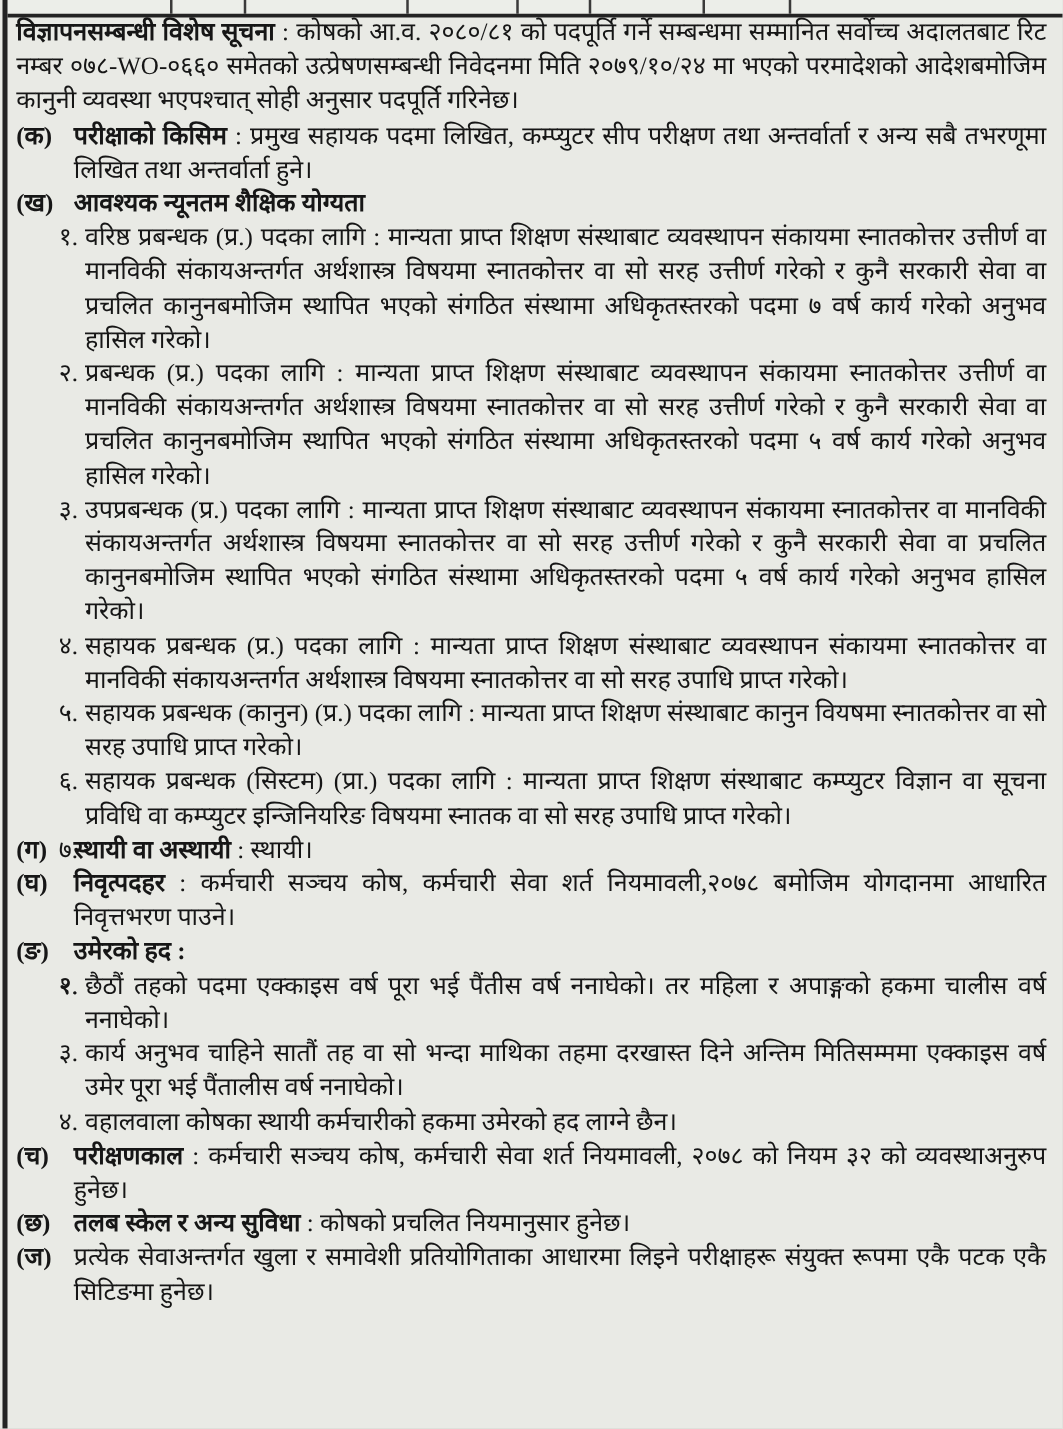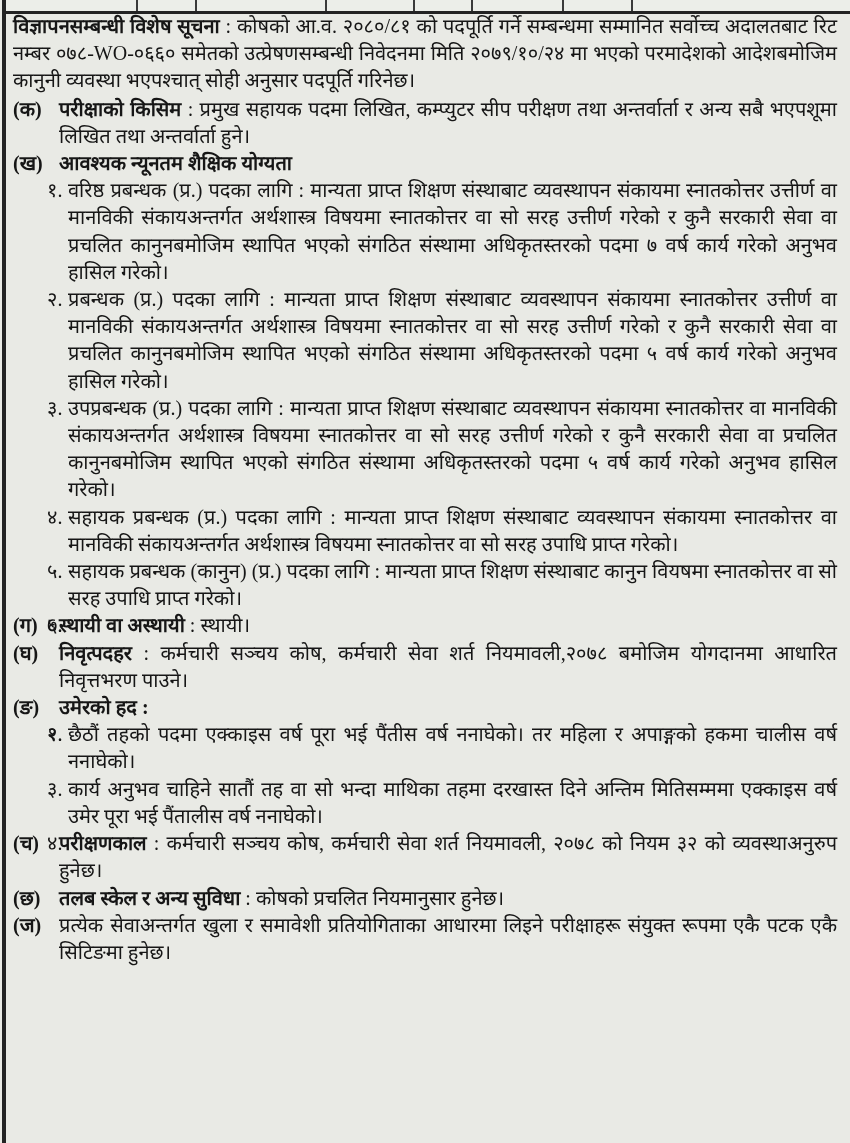--- a/index.html
+++ b/index.html
@@ -37,51 +37,51 @@
     <div class="vdiv" style="left:465px"></div>
     <div class="vdiv" style="left:556px"></div>
     <div class="vdiv" style="left:625px"></div>
   </div>
 
   <div class="content">
 
     <div class="intro"><span class="ilead">विज्ञापनसम्बन्धी विशेष सूचना</span><span> : </span><span>कोषको आ.व. २०८०/८१ को पदपूर्ति गर्ने सम्बन्धमा सम्मानित सर्वोच्च अदालतबाट रिट नम्बर ०७८-WO-०६६० समेतको उत्प्रेषणसम्बन्धी निवेदनमा मिति २०७९/१०/२४ मा भएको परमादेशको आदेशबमोजिम कानुनी व्यवस्था भएपश्चात् सोही अनुसार पदपूर्ति गरिनेछ।</span></div>
 
     <div class="sec">
-      <div class="sec-head"><span class="slabel">(क)</span><span class="stitle">परीक्षाको किसिम</span><span> : </span><span>प्रमुख सहायक पदमा लिखित, कम्प्युटर सीप परीक्षण तथा अन्तर्वार्ता र अन्य सबै भएपशूमा लिखित तथा अन्तर्वार्ता हुने।</span></div>
+      <div class="sec-head"><span class="slabel">(क)</span><span class="stitle">परीक्षाको किसिम</span><span> : </span><span>प्रमुख सहायक पदमा लिखित, कम्प्युटर सीप परीक्षण तथा अन्तर्वार्ता र अन्य सबै तभरणूमा लिखित तथा अन्तर्वार्ता हुने।</span></div>
     </div>
 
     <div class="sec">
       <div class="sec-head"><span class="slabel">(ख)</span><span class="stitle">आवश्यक न्यूनतम शैक्षिक योग्यता</span></div>
       <div class="items">
         <div class="item"><span class="inum">१.</span><span>वरिष्ठ प्रबन्धक (प्र.) पदका लागि : मान्यता प्राप्त शिक्षण संस्थाबाट व्यवस्थापन संकायमा स्नातकोत्तर उत्तीर्ण वा मानविकी संकायअन्तर्गत अर्थशास्त्र विषयमा स्नातकोत्तर वा सो सरह उत्तीर्ण गरेको र कुनै सरकारी सेवा वा प्रचलित कानुनबमोजिम स्थापित भएको संगठित संस्थामा अधिकृतस्तरको पदमा ७ वर्ष कार्य गरेको अनुभव हासिल गरेको।</span></div>
         <div class="item"><span class="inum">२.</span><span>प्रबन्धक (प्र.) पदका लागि : मान्यता प्राप्त शिक्षण संस्थाबाट व्यवस्थापन संकायमा स्नातकोत्तर उत्तीर्ण वा मानविकी संकायअन्तर्गत अर्थशास्त्र विषयमा स्नातकोत्तर वा सो सरह उत्तीर्ण गरेको र कुनै सरकारी सेवा वा प्रचलित कानुनबमोजिम स्थापित भएको संगठित संस्थामा अधिकृतस्तरको पदमा ५ वर्ष कार्य गरेको अनुभव हासिल गरेको।</span></div>
         <div class="item"><span class="inum">३.</span><span>उपप्रबन्धक (प्र.) पदका लागि : मान्यता प्राप्त शिक्षण संस्थाबाट व्यवस्थापन संकायमा स्नातकोत्तर वा मानविकी संकायअन्तर्गत अर्थशास्त्र विषयमा स्नातकोत्तर वा सो सरह उत्तीर्ण गरेको र कुनै सरकारी सेवा वा प्रचलित कानुनबमोजिम स्थापित भएको संगठित संस्थामा अधिकृतस्तरको पदमा ५ वर्ष कार्य गरेको अनुभव हासिल गरेको।</span></div>
         <div class="item"><span class="inum">४.</span><span>सहायक प्रबन्धक (प्र.) पदका लागि : मान्यता प्राप्त शिक्षण संस्थाबाट व्यवस्थापन संकायमा स्नातकोत्तर वा मानविकी संकायअन्तर्गत अर्थशास्त्र विषयमा स्नातकोत्तर वा सो सरह उपाधि प्राप्त गरेको।</span></div>
         <div class="item"><span class="inum">५.</span><span>सहायक प्रबन्धक (कानुन) (प्र.) पदका लागि : मान्यता प्राप्त शिक्षण संस्थाबाट कानुन वियषमा स्नातकोत्तर वा सो सरह उपाधि प्राप्त गरेको।</span></div>
-        <div class="item"><span class="inum">६.</span></div>
+        <div class="item"><span class="inum">६.</span><span>सहायक प्रबन्धक (सिस्टम) (प्रा.) पदका लागि : मान्यता प्राप्त शिक्षण संस्थाबाट कम्प्युटर विज्ञान वा सूचना प्रविधि वा कम्प्युटर इन्जिनियरिङ विषयमा स्नातक वा सो सरह उपाधि प्राप्त गरेको।</span></div>
         <div class="item"><span class="inum">७.</span></div>
       </div>
     </div>
 
     <div class="sec">
       <div class="sec-head"><span class="slabel">(ग)</span><span class="stitle">स्थायी वा अस्थायी</span><span> : </span><span>स्थायी।</span></div>
     </div>
 
     <div class="sec">
       <div class="sec-head"><span class="slabel">(घ)</span><span class="stitle">निवृत्पदहर</span><span> : </span><span>कर्मचारी सञ्चय कोष, कर्मचारी सेवा शर्त नियमावली,२०७८ बमोजिम योगदानमा आधारित निवृत्तभरण पाउने।</span></div>
     </div>
 
     <div class="sec">
       <div class="sec-head"><span class="slabel">(ङ)</span><span class="stitle">उमेरको हद :</span></div>
       <div class="items">
         <div class="item"><span class="inum">१.</span></div>
         <div class="item"><span class="inum">२.</span><span>छैठौं तहको पदमा एक्काइस वर्ष पूरा भई पैंतीस वर्ष ननाघेको। तर महिला र अपाङ्गको हकमा चालीस वर्ष ननाघेको।</span></div>
         <div class="item"><span class="inum">३.</span><span>कार्य अनुभव चाहिने सातौं तह वा सो भन्दा माथिका तहमा दरखास्त दिने अन्तिम मितिसम्ममा एक्काइस वर्ष उमेर पूरा भई पैंतालीस वर्ष ननाघेको।</span></div>
-        <div class="item"><span class="inum">४.</span></div>
+        <div class="item"><span class="inum">४.</span><span>वहालवाला कोषका स्थायी कर्मचारीको हकमा उमेरको हद लाग्ने छैन।</span></div>
       </div>
     </div>
 
     <div class="sec">
       <div class="sec-head"><span class="slabel">(च)</span><span class="stitle">परीक्षणकाल</span><span> : </span><span>कर्मचारी सञ्चय कोष, कर्मचारी सेवा शर्त नियमावली, २०७८ को नियम ३२ को व्यवस्थाअनुरुप हुनेछ।</span></div>
     </div>
 
     <div class="sec">
       <div class="sec-head"><span class="slabel">(छ)</span><span class="stitle">तलब स्केल र अन्य सुविधा</span><span> : </span><span>कोषको प्रचलित नियमानुसार हुनेछ।</span></div>
     </div>

